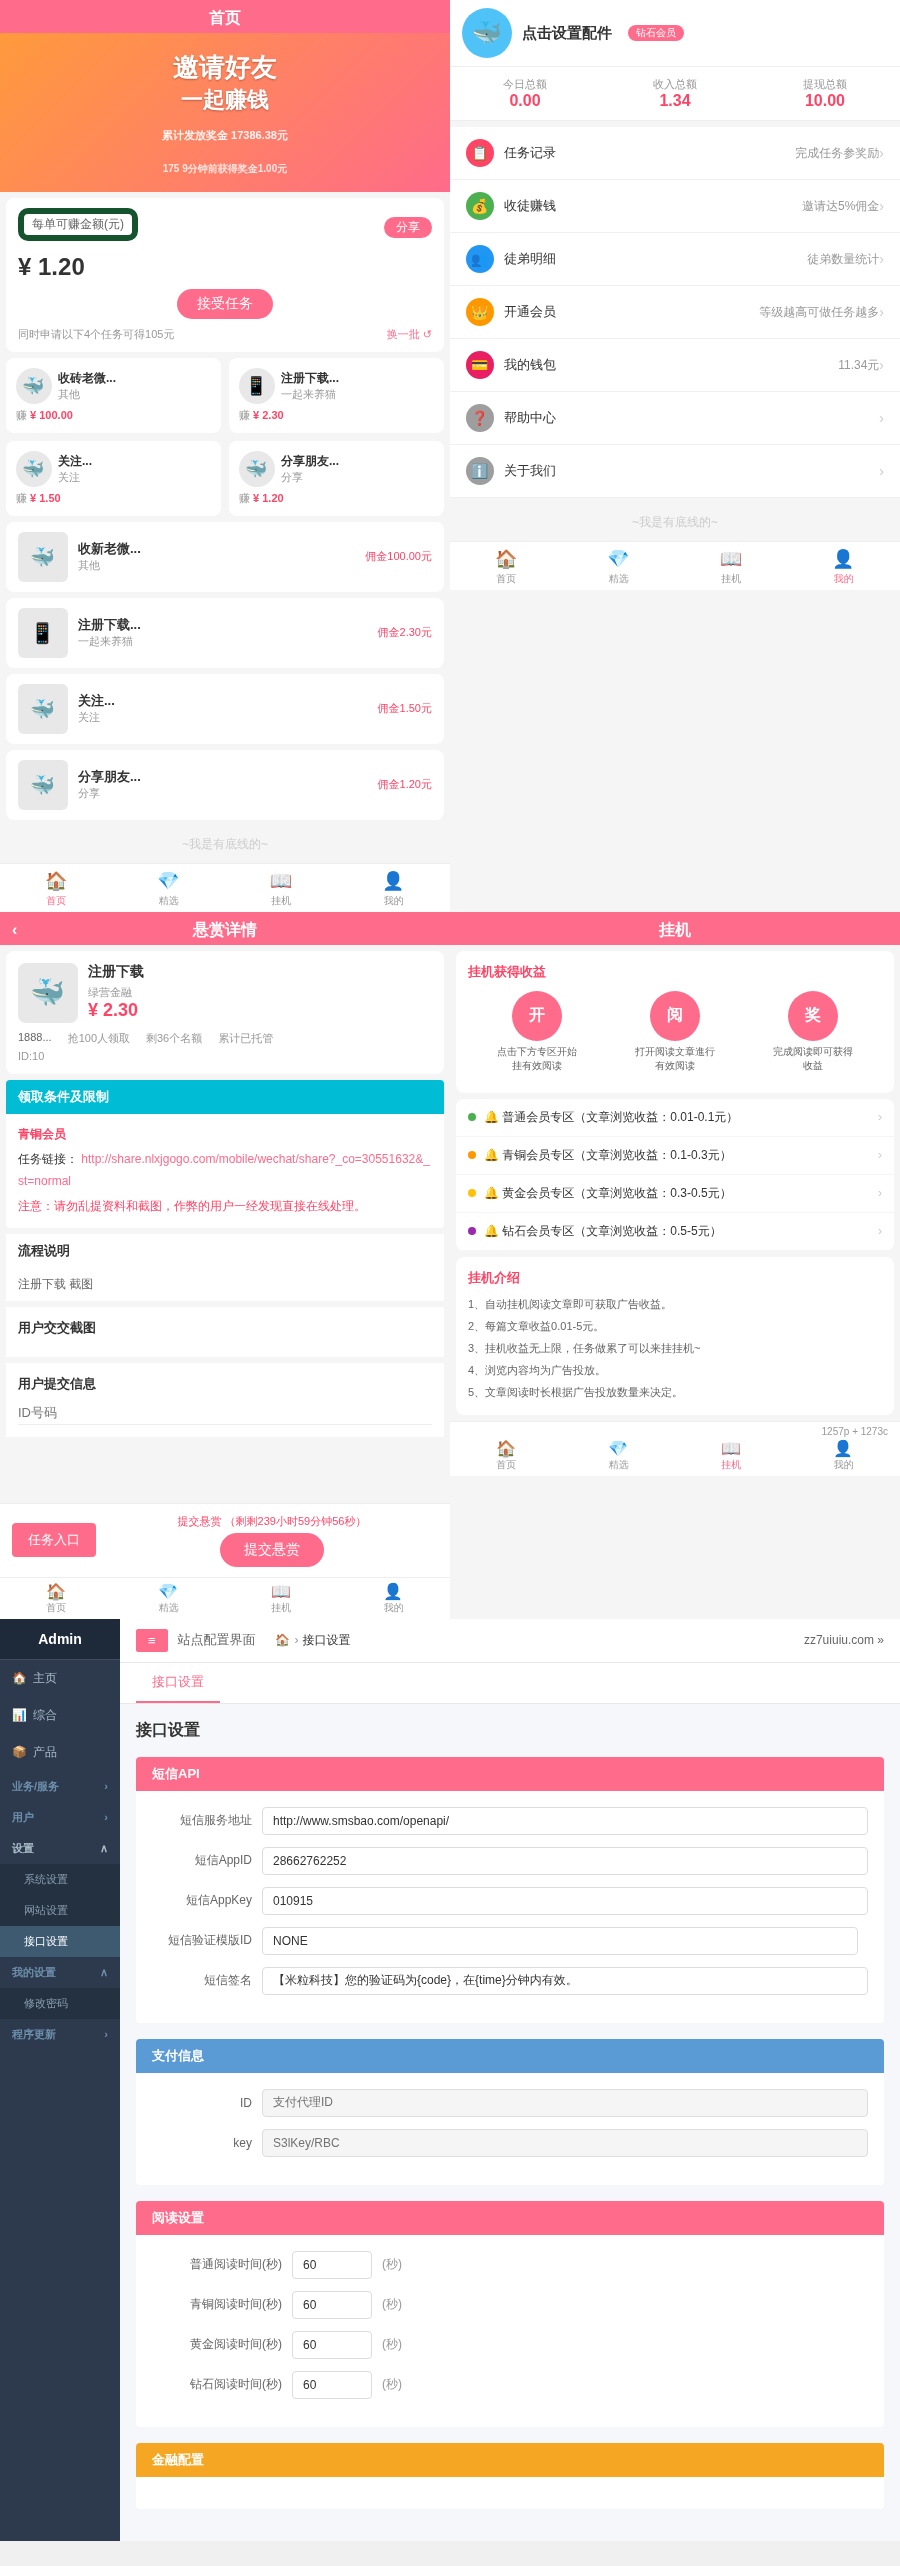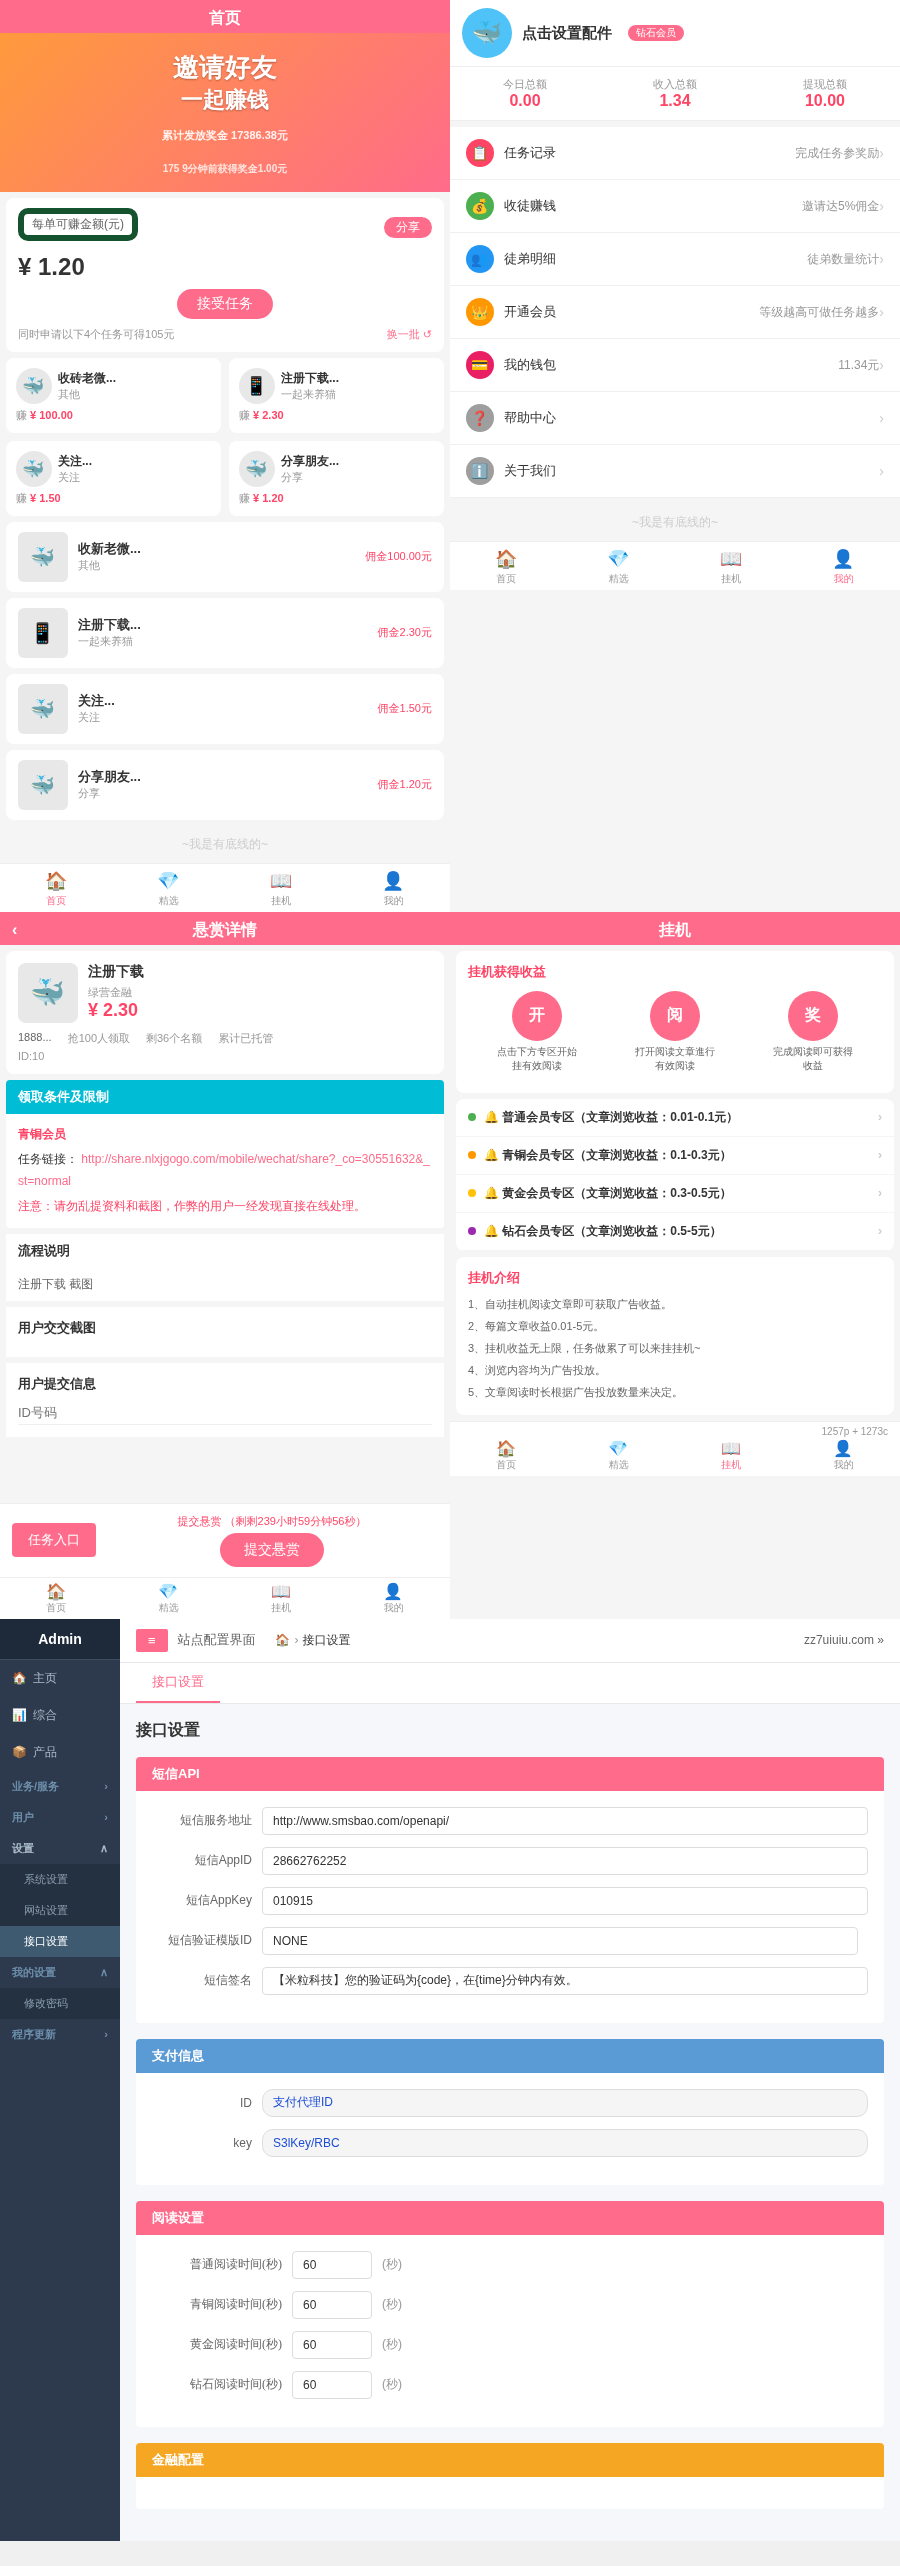--- a/index.html
+++ b/index.html
@@ -102,21 +102,21 @@
     
     .hang-header { background: #ff6b8a; text-align: center; padding: 8px 0 4px; color: white; font-size: 16px; font-weight: bold; }
     
     .hang-steps { background: white; margin: 6px; border-radius: 8px; padding: 12px; }
     .hang-steps-title { font-size: 13px; font-weight: bold; color: #ff4466; margin-bottom: 10px; }
     .hang-step-row { display: flex; justify-content: space-around; margin-bottom: 8px; }
     .hang-step { text-align: center; }
     .hang-step-circle { width: 50px; height: 50px; border-radius: 50%; background: #ff6b8a; color: white; display: flex; align-items: center; justify-content: center; font-size: 16px; font-weight: bold; margin: 0 auto 4px; }
     .hang-step-desc { font-size: 10px; color: #666; text-align: center; max-width: 80px; }
     
-    .vip-list { background: white; margin: 6px; border-radius: 8px; overflow: hidden; font-weight: bold; }
+    .vip-list { background: white; margin: 6px; border-radius: 8px; overflow: hidden; }
     .vip-item { display: flex; align-items: center; padding: 10px 12px; border-bottom: 1px solid #f5f5f5; font-size: 12px; }
     .vip-dot { width: 8px; height: 8px; border-radius: 50%; margin-right: 8px; }
     .vip-dot.green { background: #4caf50; }
     .vip-dot.orange { background: #ff9800; }
     .vip-dot.yellow { background: #ffc107; }
     .vip-dot.diamond { background: #9c27b0; }
     .vip-text { flex: 1; color: #333; }
     .vip-arrow { color: #ccc; }
     
     .hang-intro { background: white; margin: 6px; border-radius: 8px; padding: 12px; }
@@ -142,24 +142,24 @@
     .admin-page-title { font-size: 16px; font-weight: bold; color: #333; margin-bottom: 16px; }
     
     .admin-section-card { background: white; border-radius: 4px; margin-bottom: 16px; overflow: hidden; }
     .admin-section-header { background: #ff6b8a; color: white; padding: 8px 16px; font-size: 13px; font-weight: bold; }
     .admin-section-header.blue { background: #5b9bd5; }
     .admin-form { padding: 16px; }
     .admin-form-row { display: flex; align-items: center; margin-bottom: 12px; gap: 10px; }
     .admin-form-label { width: 100px; font-size: 12px; color: #666; text-align: right; flex-shrink: 0; }
     .admin-form-input { flex: 1; border: 1px solid #ddd; border-radius: 4px; padding: 6px 10px; font-size: 12px; color: #333; outline: none; }
     .admin-form-hint { font-size: 11px; color: #999; }
-    .admin-form-input.readonly { background: #f5f5f5; color: #1d4ed8; border-radius: 11px; }
+    .admin-form-input.readonly { background: #f5f5f5; color: #737373; }
     
     .number-setting-row { display: flex; align-items: center; margin-bottom: 12px; gap: 10px; }
-    .number-setting-label { width: 130px; font-size: 12px; color: #666; text-align: right; flex-shrink: 0; font-family: Liberation Serif, serif; }
+    .number-setting-label { width: 130px; font-size: 12px; color: #666; text-align: right; flex-shrink: 0; }
     .number-input { width: 80px; border: 1px solid #ddd; border-radius: 4px; padding: 6px 10px; font-size: 12px; color: #333; outline: none; }
     .number-unit { font-size: 12px; color: #999; }
     
     .admin-tabs { display: flex; background: white; padding: 0 16px; border-bottom: 1px solid #e8e8e8; }
     .admin-tab { padding: 10px 16px; font-size: 13px; color: #999; cursor: pointer; border-bottom: 2px solid transparent; }
     .admin-tab.active { color: #ff6b8a; border-bottom-color: #ff6b8a; }
     
     .small-nav { display: flex; background: white; border-top: 1px solid #eee; padding: 4px 0; }
     .small-nav-item { flex: 1; text-align: center; font-size: 10px; color: #999; display: flex; flex-direction: column; align-items: center; }
     .small-nav-item.active { color: #ff6b8a; }

